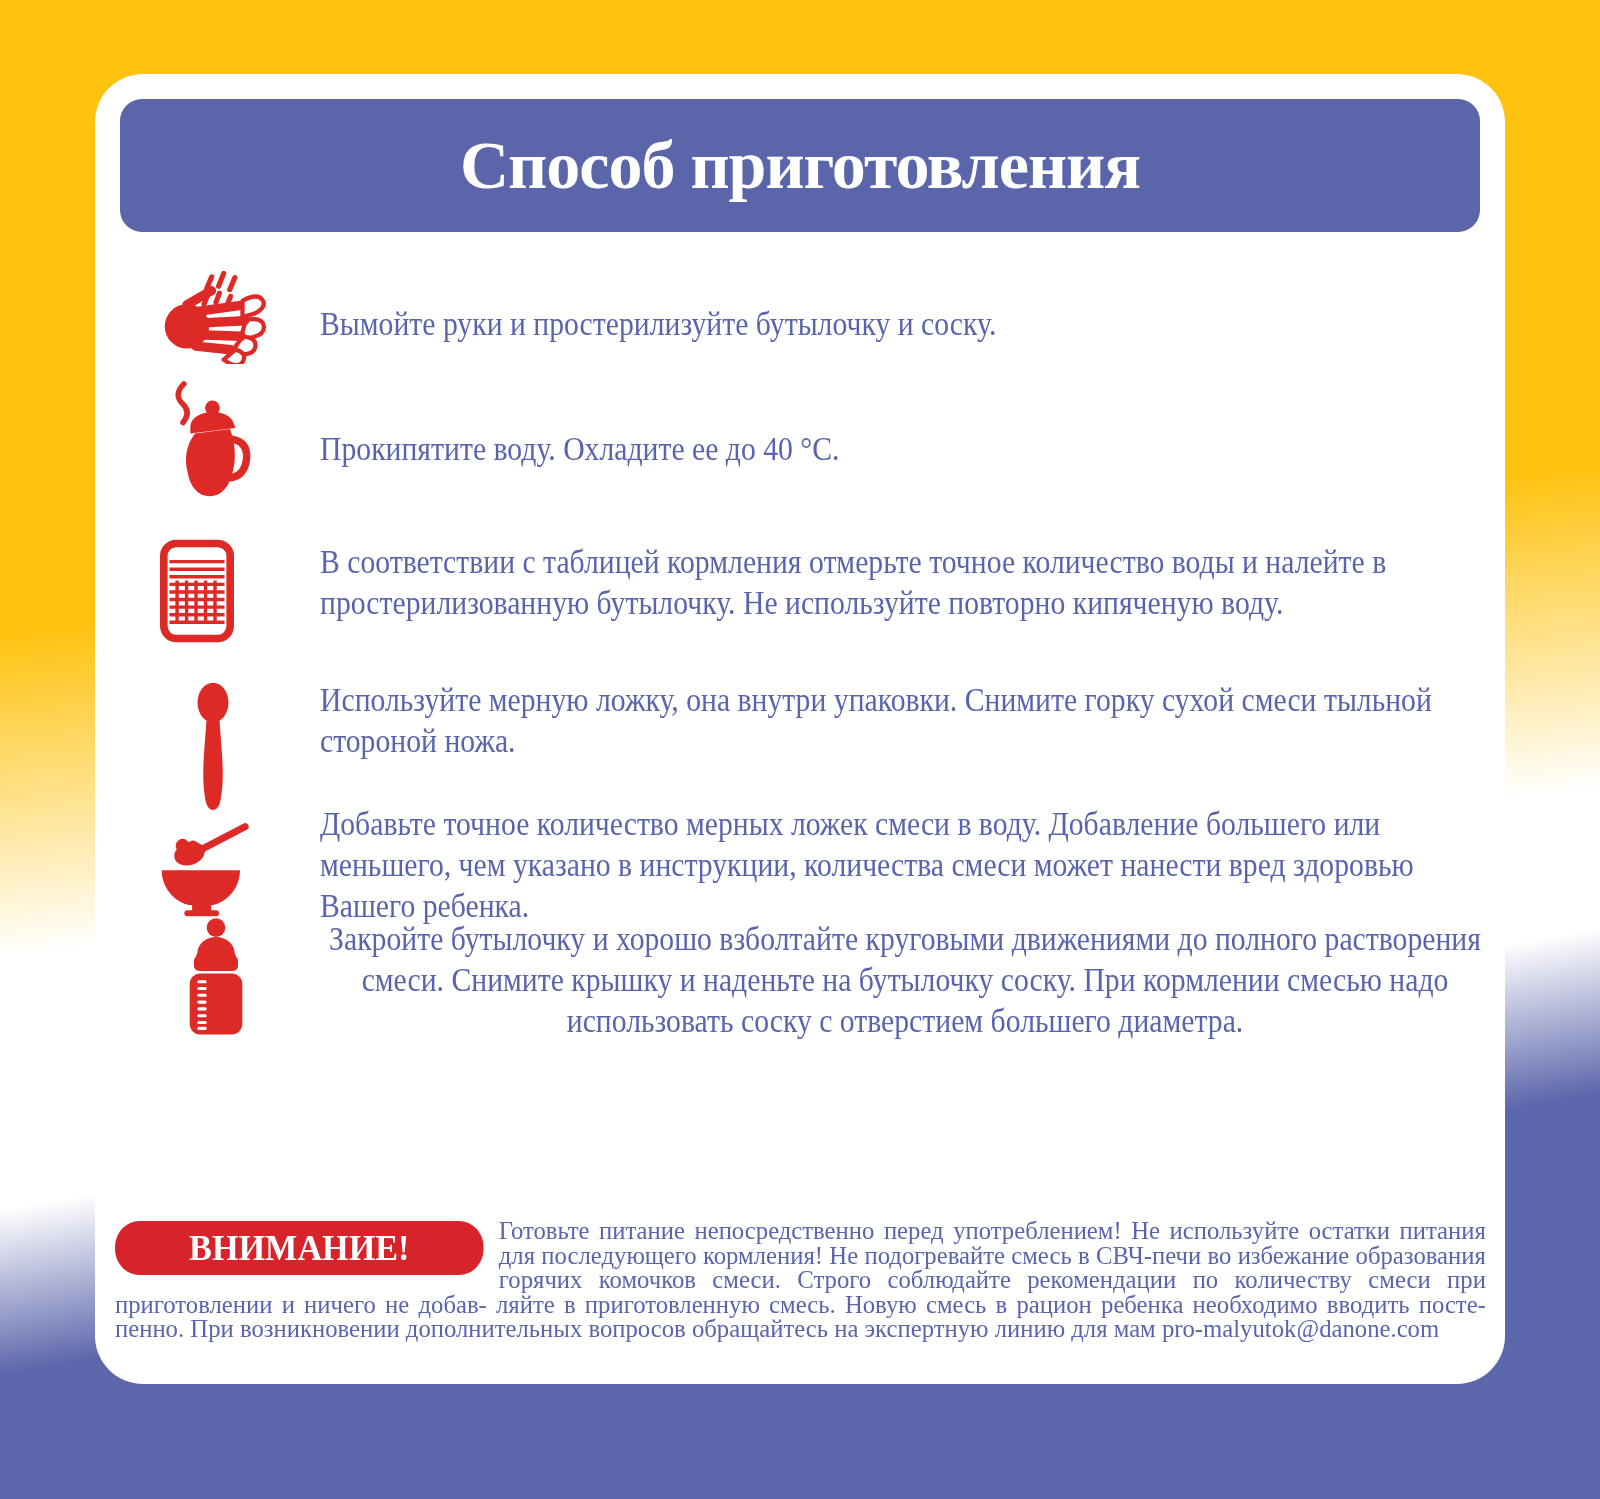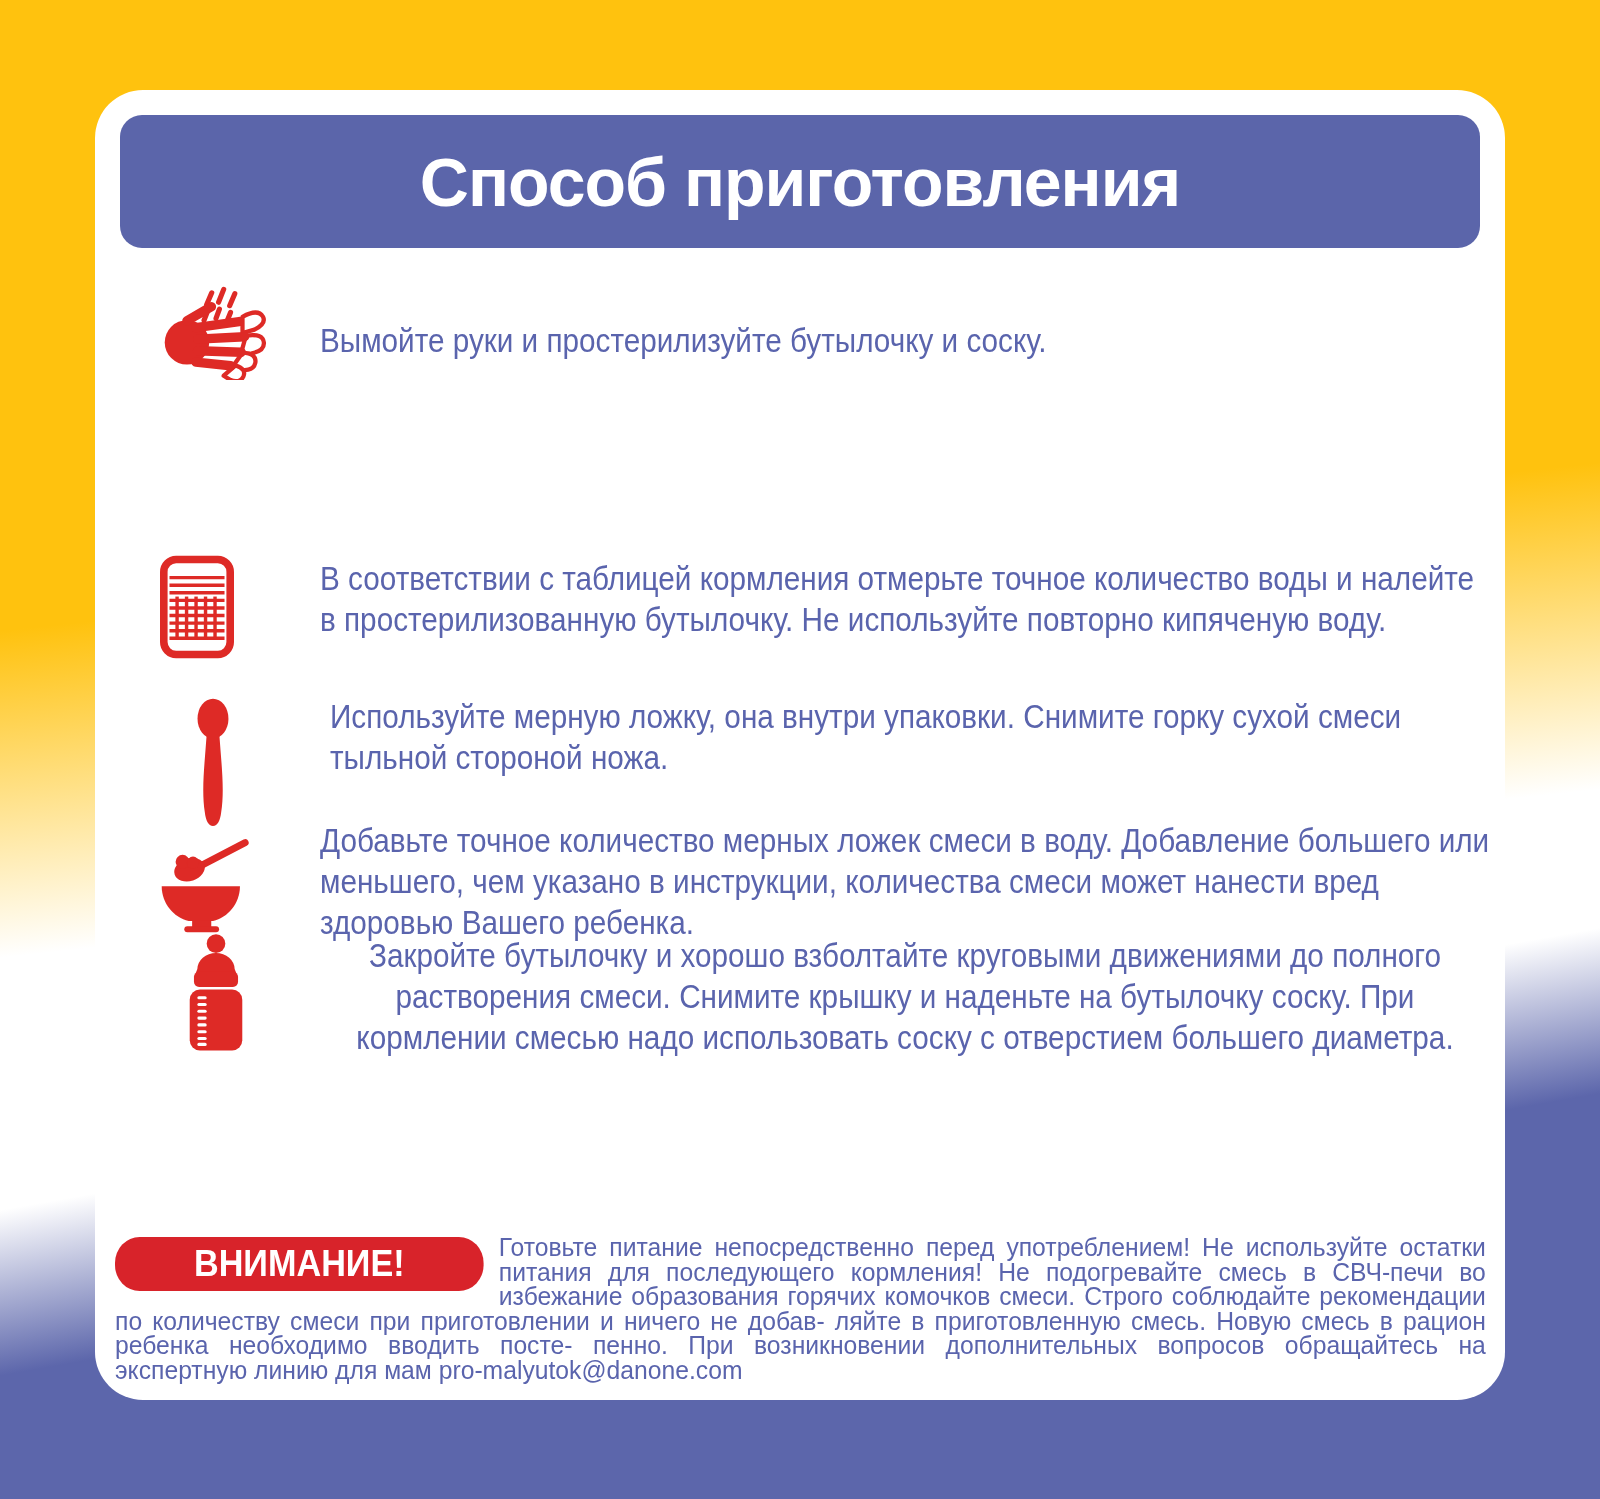--- a/index.html
+++ b/index.html
@@ -17,39 +17,39 @@
   body{font-family:"Liberation Sans","DejaVu Sans",sans-serif;background:#fff;}
   .page{position:relative;width:1600px;height:1499px;overflow:hidden;background:#fff;}
 
   
   .bg-top{position:absolute;left:0;top:0;width:1600px;height:1000px;
     background:linear-gradient(174deg,var(--background-yellow) 0%,var(--background-yellow) 54%,rgba(255,194,14,0) 82%);}
   .bg-bottom{position:absolute;left:0;top:860px;width:1600px;height:639px;
     background:linear-gradient(170deg,rgba(92,102,171,0) 30%,rgba(92,102,171,0) 38%,var(--background-purple) 56%);}
 
   
-  .card{position:absolute;left:95px;top:90px;width:1410px;height:1310px;
-    background:var(--card-white);border-radius:48px;}
+  .card{position:absolute;left:95px;top:74px;width:1410px;height:1310px;
+    background:var(--card-white);border-radius:48px;font-family:Liberation Serif, serif;}
 
   .header-banner{position:absolute;left:25px;top:25px;width:1360px;height:133px;
     background:var(--header-purple);border-radius:22px;
     display:flex;align-items:center;justify-content:center;}
   .header-banner .title{color:#fff;font-size:68px;font-weight:bold;letter-spacing:-1px;}
 
   .step{position:absolute;left:0;width:1410px;}
   .step .icon{position:absolute;left:65px;color:var(--icon-red);}
   .step .icon svg{display:block;width:100%;height:100%;}
   .step .text{margin-left:225px;width:1300px;transform:scaleX(0.9);transform-origin:left top;
     color:var(--text-blue);font-size:33px;line-height:41px;font-weight:500;}
 
   
   .s1{top:230px;} .s1 .icon{top:-34px;width:112px;height:94px;}
   .s2{top:355px;} .s2 .icon{top:-52px;width:92px;height:127px;}
   .s3{top:468px;} .s3 .icon{top:-4px;width:74px;height:106px;}
-  .s4{top:606px;padding-left:10px;} .s4 .icon{top:-4px;left:98px;width:40px;height:146px;}
+  .s4{top:606px;} .s4 .icon{top:-4px;left:98px;width:40px;height:146px;}
   .s5{top:730px;} .s5 .icon{top:12px;left:58px;width:100px;height:104px;}
   .s6{top:845px;text-align:center;} .s6 .icon{top:-4px;left:82px;width:78px;height:122px;}
   .s7{top:1027px;} .s7 .icon{top:-56px;left:88px;width:80px;height:142px;}
 
   .warning{position:absolute;left:20px;top:1145px;width:1443px;transform:scaleX(0.95);
     transform-origin:left top;color:var(--text-blue);font-size:26px;line-height:24.5px;
     text-align:justify;}
   .warning .badge{float:left;width:388px;height:54px;margin:2px 16px 8px 0;
     background:var(--badge-red);border-radius:26px;
     display:flex;align-items:center;justify-content:center;}
@@ -92,20 +92,32 @@
             <rect x="38" y="57" width="66" height="11" rx="5.5" transform="rotate(-3 38 62)"></rect>
             <rect x="38" y="70" width="62" height="11" rx="5.5" transform="rotate(2 38 75)"></rect>
             <rect x="36" y="83" width="52" height="11" rx="5.5" transform="rotate(6 36 88)"></rect>
             <rect x="26" y="38" width="44" height="11" rx="5.5" transform="rotate(-30 26 43)"></rect>
           </g>
         </svg>
       </div>
       <div class="text">Вымойте руки и простерилизуйте бутылочку и соску.</div>
     </div>
 
+    <div class="step s2">
+      <div class="icon">
+        <svg viewBox="0 0 100 135" xmlns="http://www.w3.org/2000/svg">
+          <path d="M26,6 q-12,12 -1,22 q9,9 0,20" stroke="currentColor" stroke-width="6" fill="none" stroke-linecap="round"></path>
+          <circle cx="57" cy="32" r="8" fill="currentColor"></circle>
+          <path d="M33,52 a24,16 0 0 1 46,-6 l3,8 L33,60 z" fill="currentColor"></path>
+          <path d="M38,60 L76,55 C82,70 83,88 79,102 C75,119 66,128 54,128 C42,128 33,119 30,102 C26,86 29,72 38,60 Z" fill="currentColor"></path>
+          <path d="M78,66 q18,3 16,22 q-2,17 -16,20" stroke="currentColor" stroke-width="8" fill="none" stroke-linecap="round"></path>
+        </svg>
+      </div>
+      <div class="text">Прокипятите воду. Охладите ее до 40 °C.</div>
+    </div>
 
     <div class="step s3">
       <div class="icon">
         <svg viewBox="0 0 78 108" xmlns="http://www.w3.org/2000/svg">
           <rect x="4" y="4" width="70" height="100" rx="13" fill="#ffffff" stroke="currentColor" stroke-width="8"></rect>
           <g stroke="currentColor" stroke-width="3.6">
             <path d="M10,23 H68"></path>
               <path d="M10,31 H68"></path>
               <path d="M10,39 H68"></path>
               <path d="M10,47 H68"></path>

